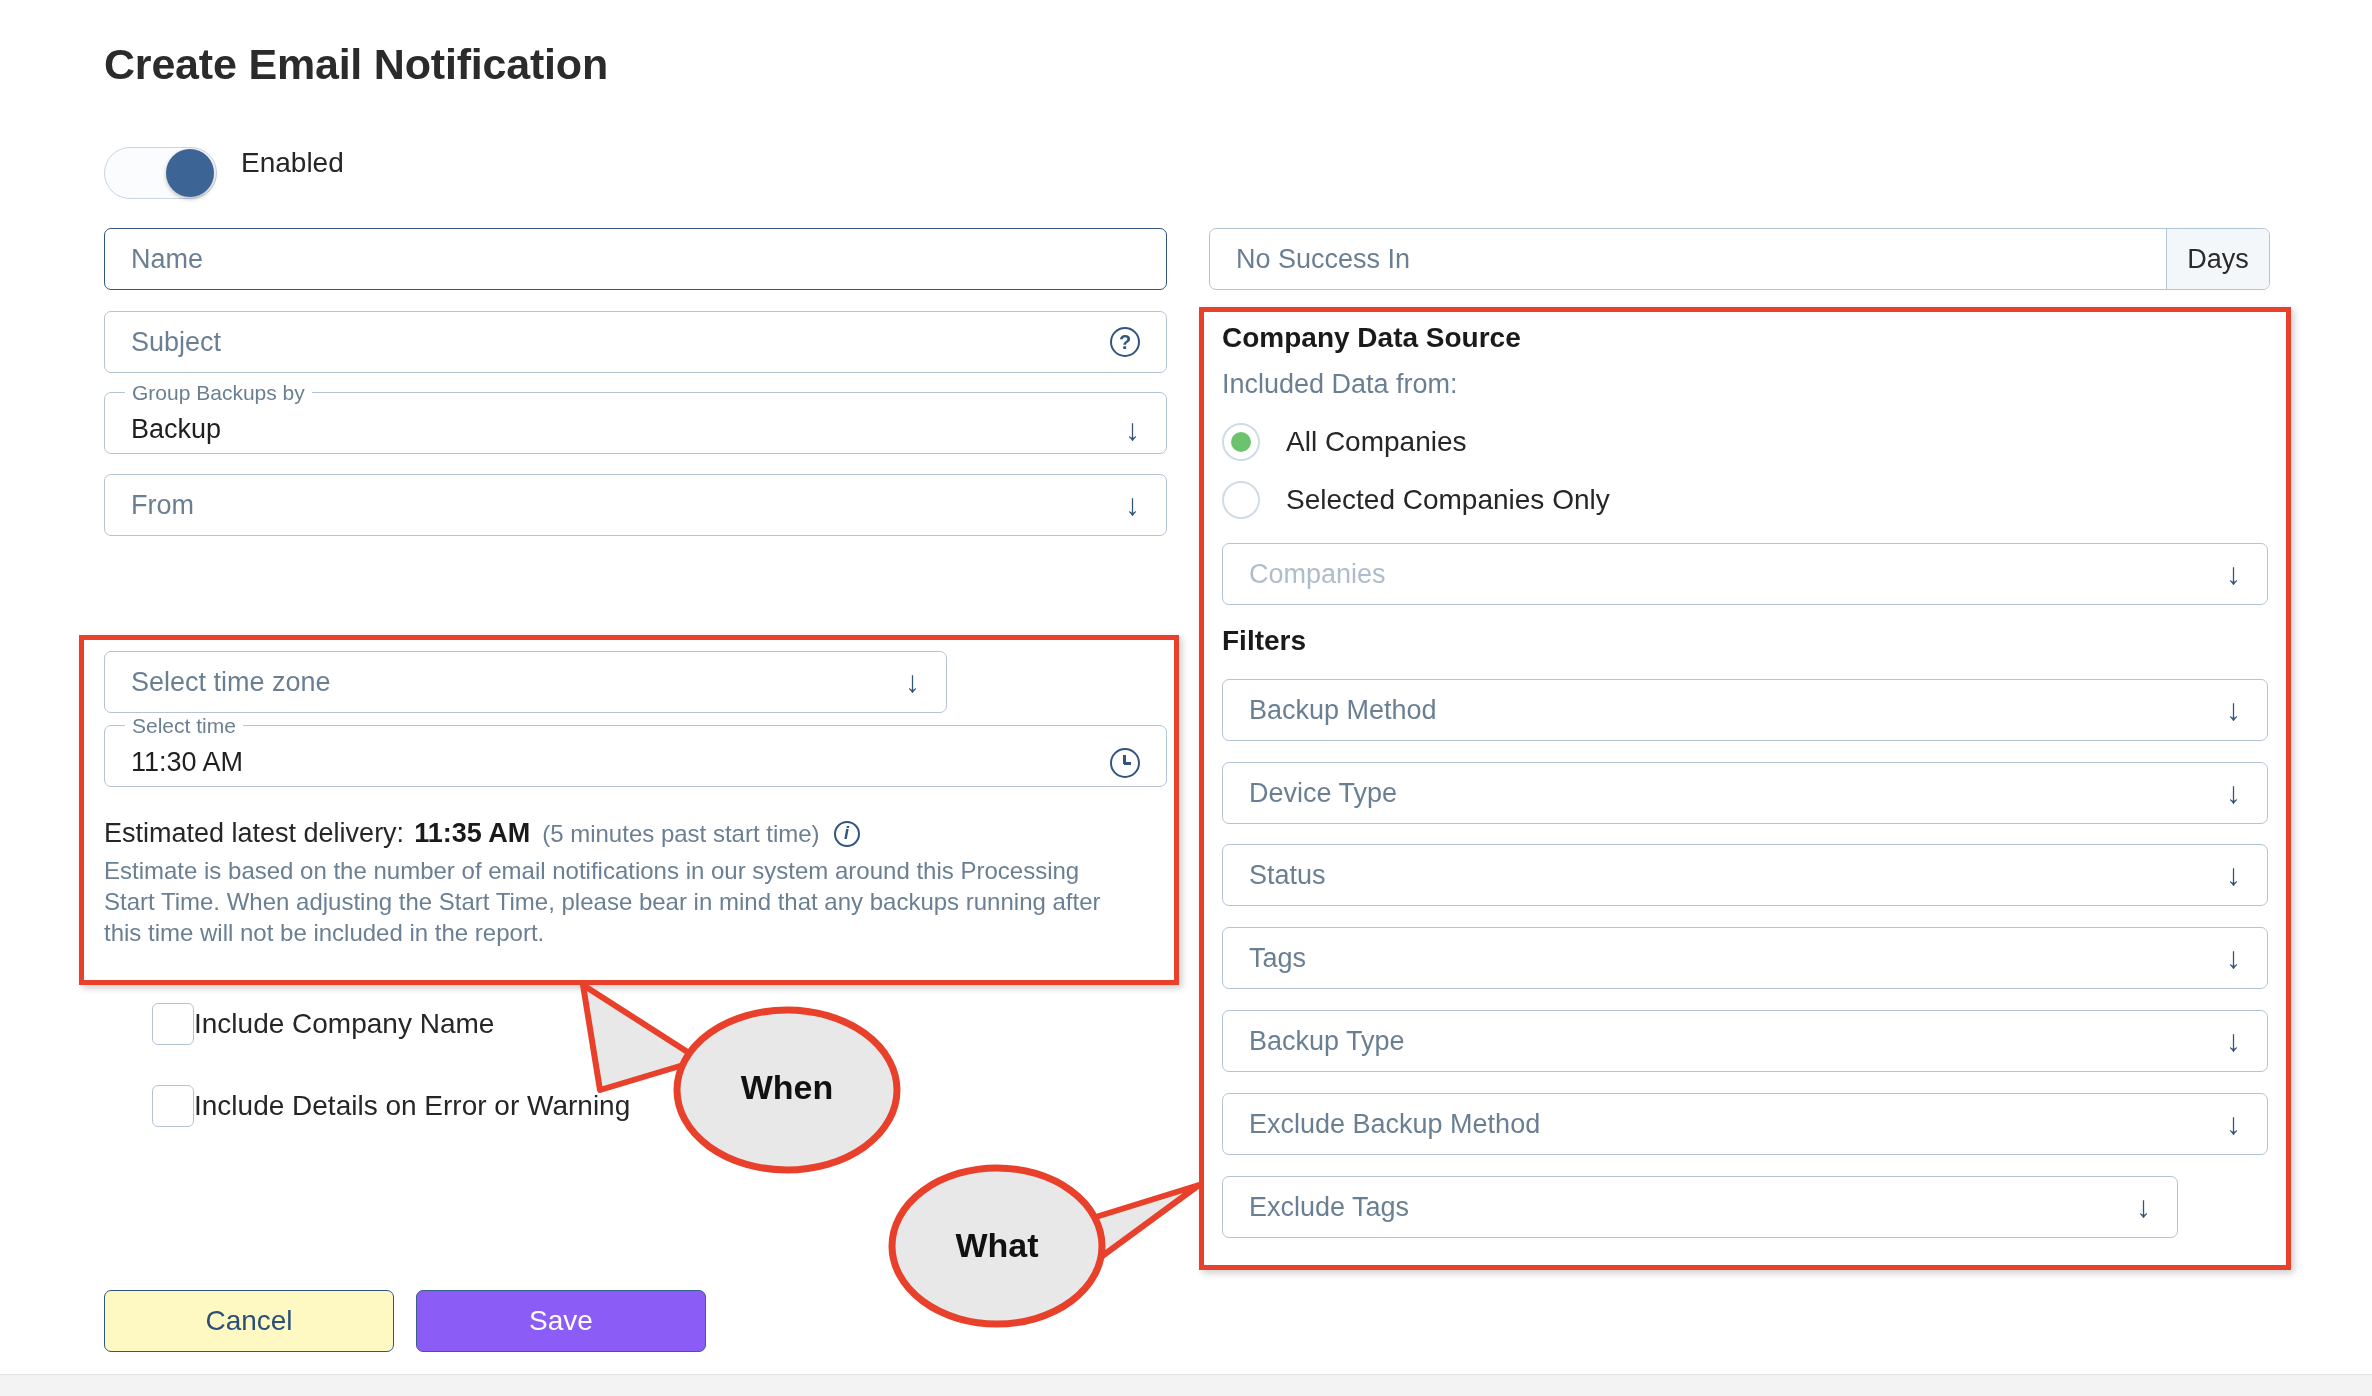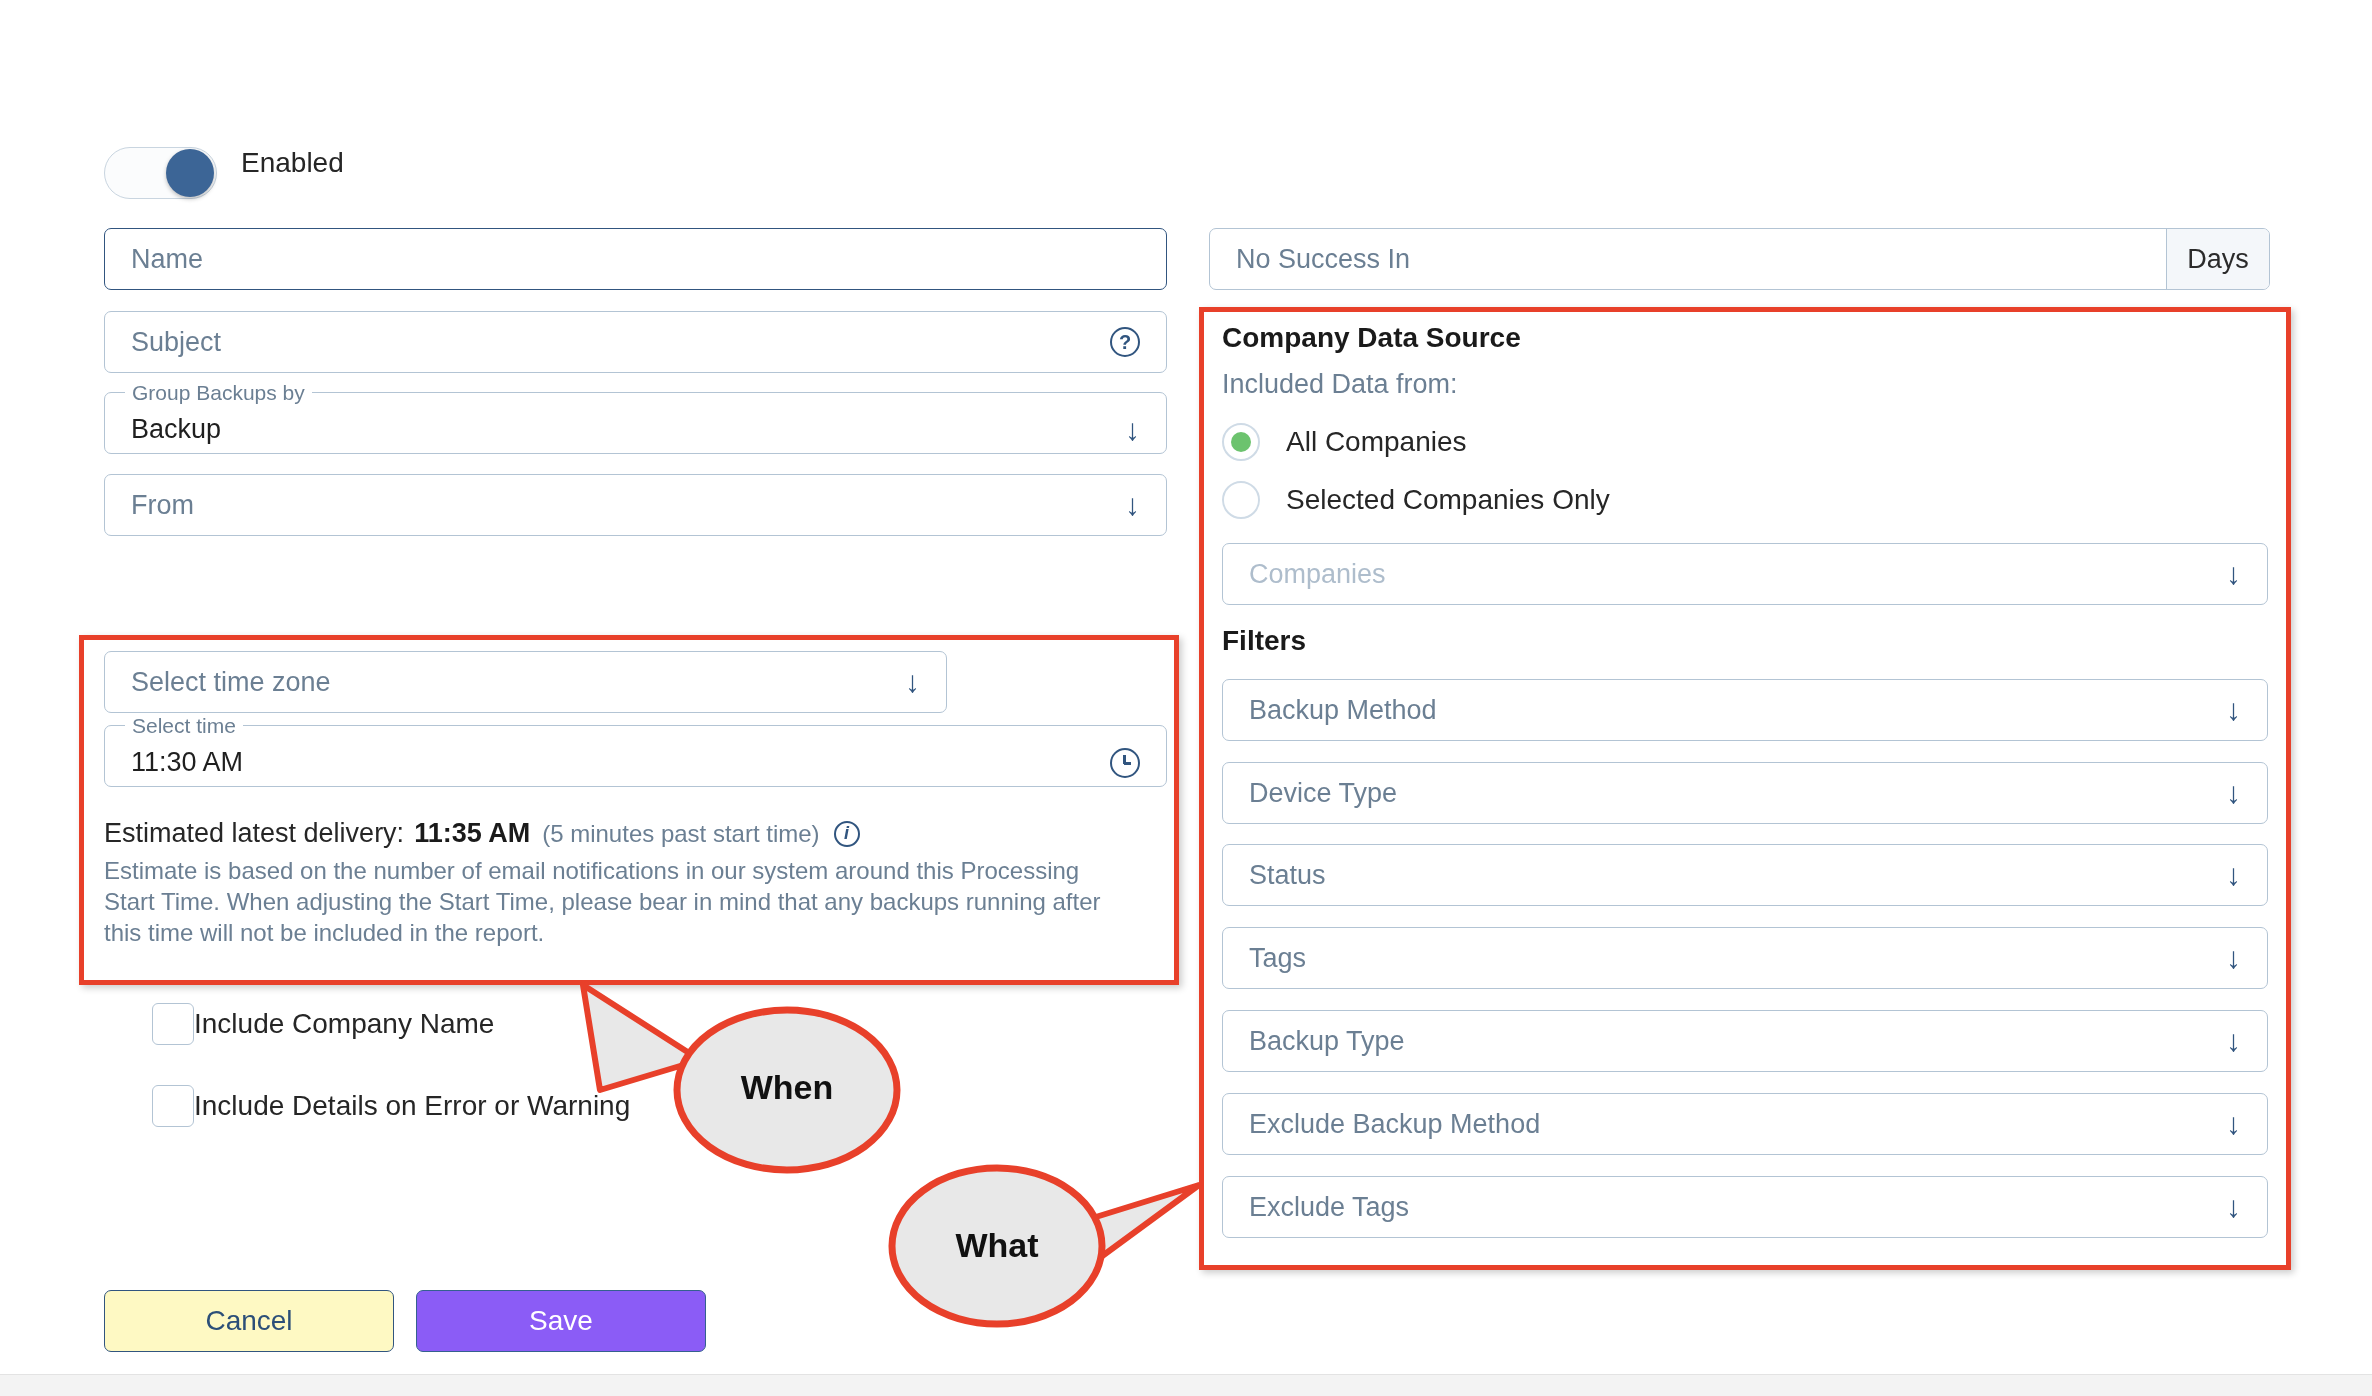--- a/index.html
+++ b/index.html
@@ -314,20 +314,21 @@
     font-weight: bold;
     color: #111111;
     text-align: center;
   }
 </style>
 </head>
 <body>
 
 <div class="page">
 
+  <div class="page-title">Create Email Notification</div>
 
   <div class="toggle-row">
     <div class="toggle">
       <div class="knob"></div>
     </div>
     <div class="toggle-label">Enabled</div>
   </div>
 
   <div class="field focus" style="left:104px; top:228px; width:1063px;">
     <span class="ph">Name</span>
@@ -452,21 +453,21 @@
     <span class="trail">
         <span class="arrow-dn">↓</span>
       </span>
   </div>
   <div class="field" style="left:1222px; top:1093px; width:1046px;">
     <span class="ph">Exclude Backup Method</span>
     <span class="trail">
         <span class="arrow-dn">↓</span>
       </span>
   </div>
-  <div class="field" style="left:1222px; top:1176px; width:1046px;">
+  <div class="field" style="left:1222px; top:1176px; width:956px;">
     <span class="ph">Exclude Tags</span>
     <span class="trail">
         <span class="arrow-dn">↓</span>
       </span>
   </div>
 
   <svg class="callout-svg" viewBox="0 0 2372 1396">
 
     <path d="M 583 985 L 700 1060 L 600 1090 Z" fill="#e8e8e8" stroke="#e8402a" stroke-width="6" stroke-linejoin="round"></path>
     <ellipse cx="787" cy="1090" rx="110" ry="80" fill="#e8e8e8" stroke="#e8402a" stroke-width="7"></ellipse>

